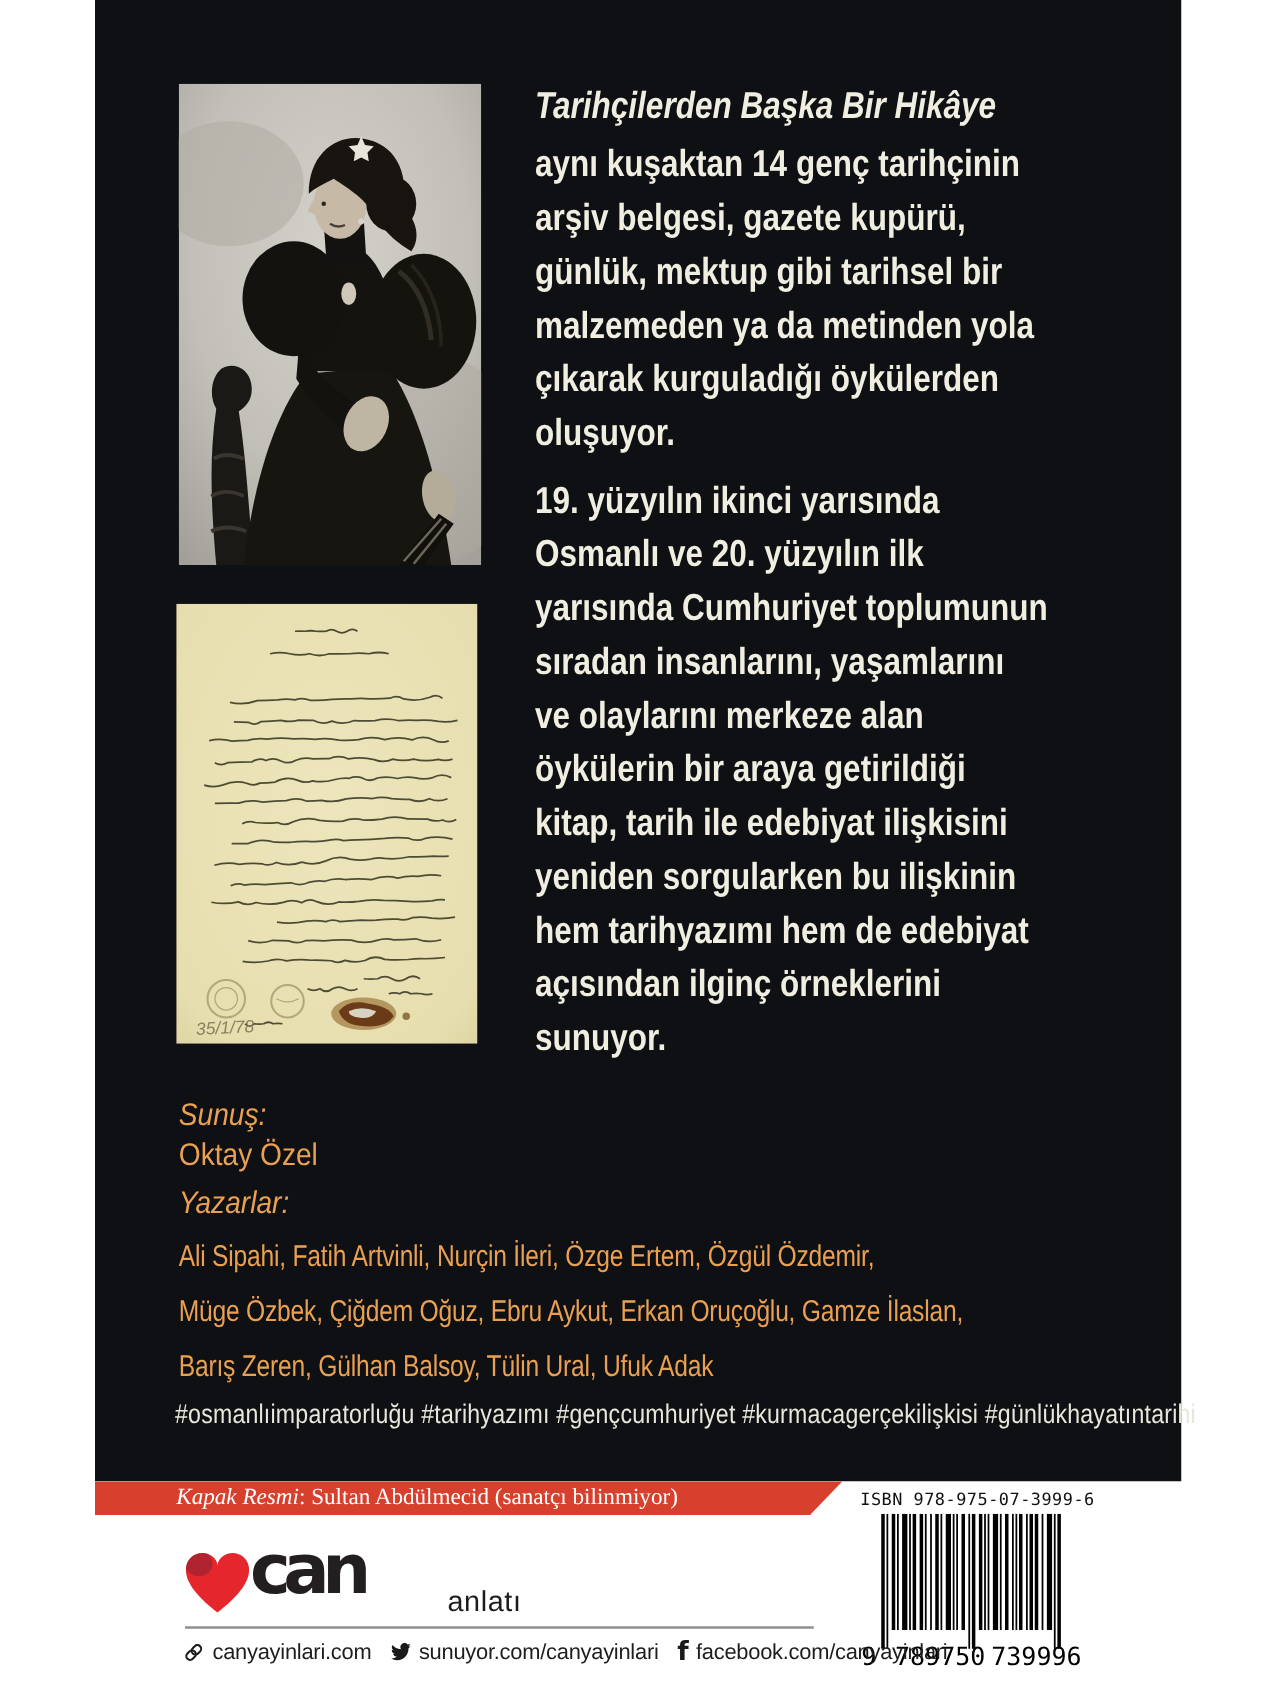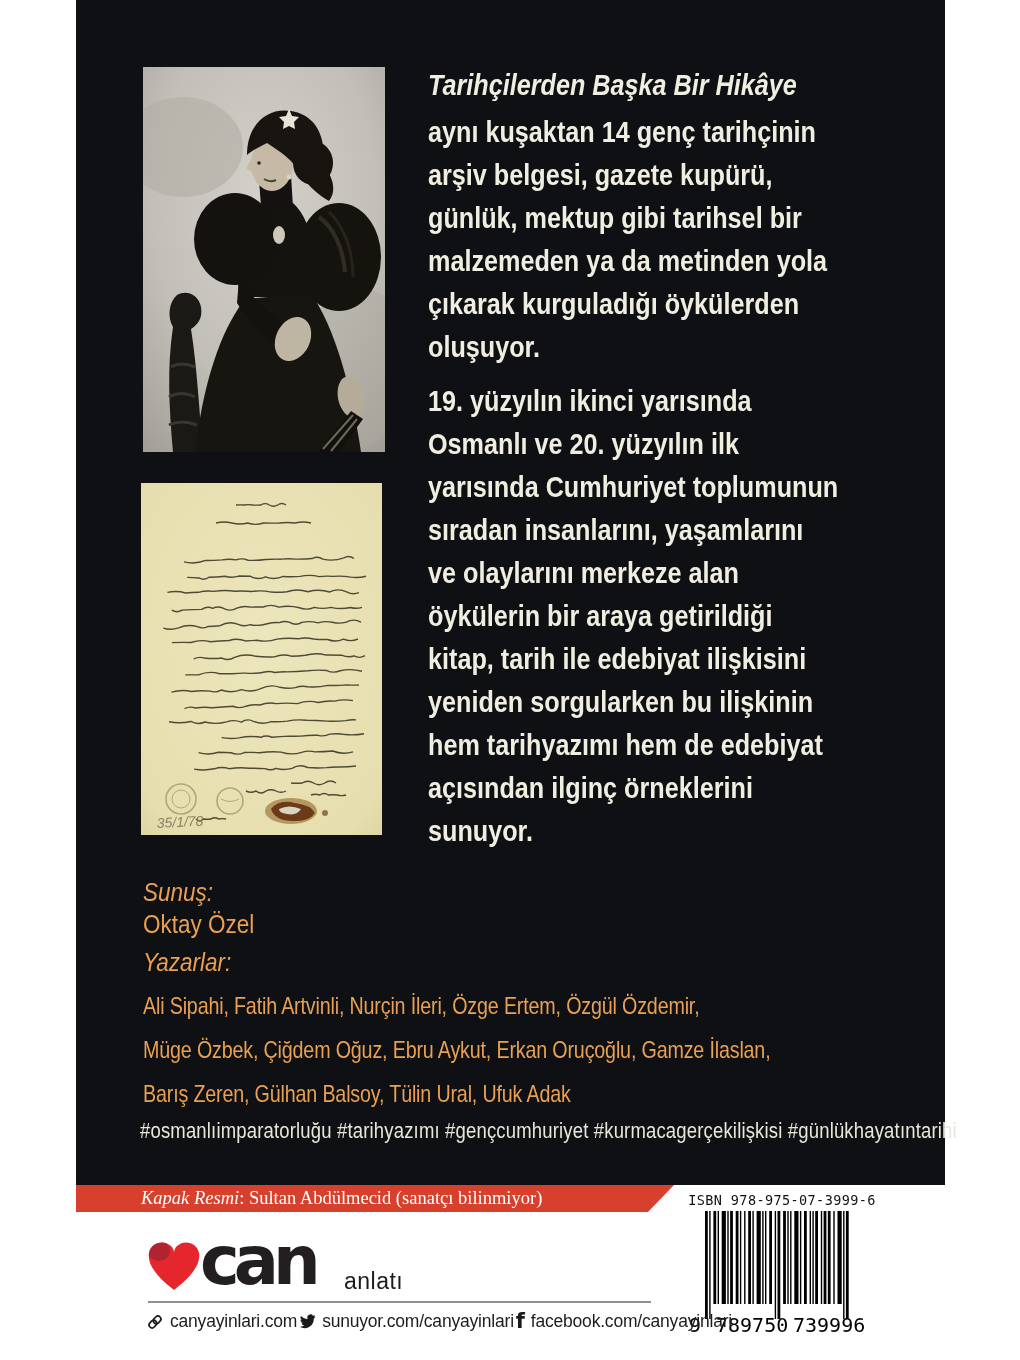--- a/index.html
+++ b/index.html
@@ -36,25 +36,25 @@
               padding-left:65px;box-sizing:border-box;white-space:nowrap;}
 
   
   .barcode-box{position:absolute;left:687px;top:1189px;width:190px;height:148px;background:#fff;}
   .isbn{margin-top:3px;text-align:center;font-family:"DejaVu Sans Mono",monospace;
         font-size:13.5px;color:#111;letter-spacing:.4px;white-space:nowrap;}
   .barcode-svg{position:absolute;left:2px;top:22px;}
 
   
   .heart-svg{position:absolute;left:144px;top:1236px;}
-  .logo-can{position:absolute;left:200px;top:1228px;font-size:67px;line-height:1;font-weight:bold;
+  .logo-can{position:absolute;left:200px;top:1228px;font-size:55px;line-height:1;font-weight:bold;
             color:#231F20;letter-spacing:-6px;font-family:"DejaVu Sans",sans-serif;}
-  .imprint{position:absolute;left:344px;top:1268px;font-size:23px;color:#1D1B1C;letter-spacing:.5px;}
+  .imprint{position:absolute;left:358px;top:1268px;font-size:23px;color:#1D1B1C;letter-spacing:.5px;}
   .divider{position:absolute;left:148px;top:1301px;width:503px;height:2px;background:#909090;}
-  .links{position:absolute;left:146px;top:1311px;display:flex;align-items:center;gap:2px;
+  .links{position:absolute;left:146px;top:1311px;display:flex;align-items:center;gap:15px;
          font-size:17.5px;color:#1D1D1D;letter-spacing:-.2px;white-space:nowrap;}
   .link{display:flex;align-items:center;gap:6px;}
   .fb-f{font-weight:bold;font-size:21px;line-height:1;color:#1a1a1a;font-family:"DejaVu Sans",sans-serif;}
 </style>
 </head>
 <body>
 
 <div class="page">
 
   <div class="cover"></div>

